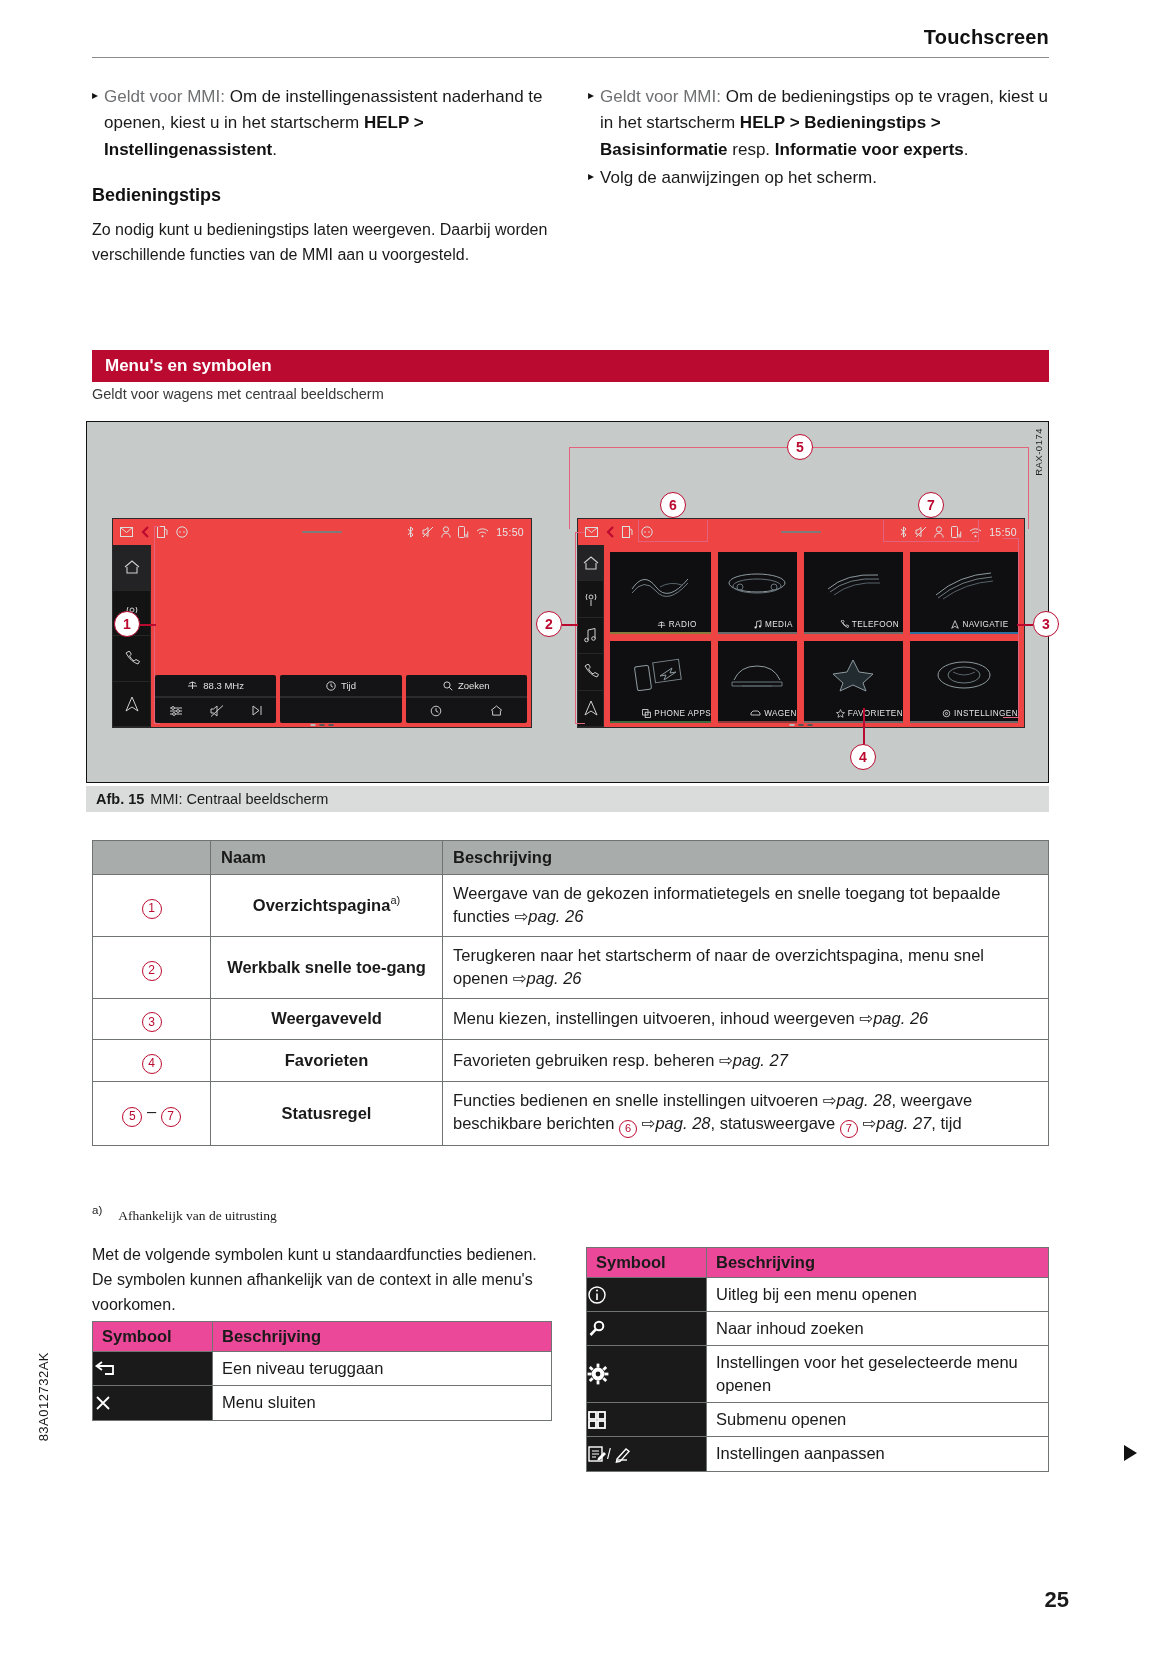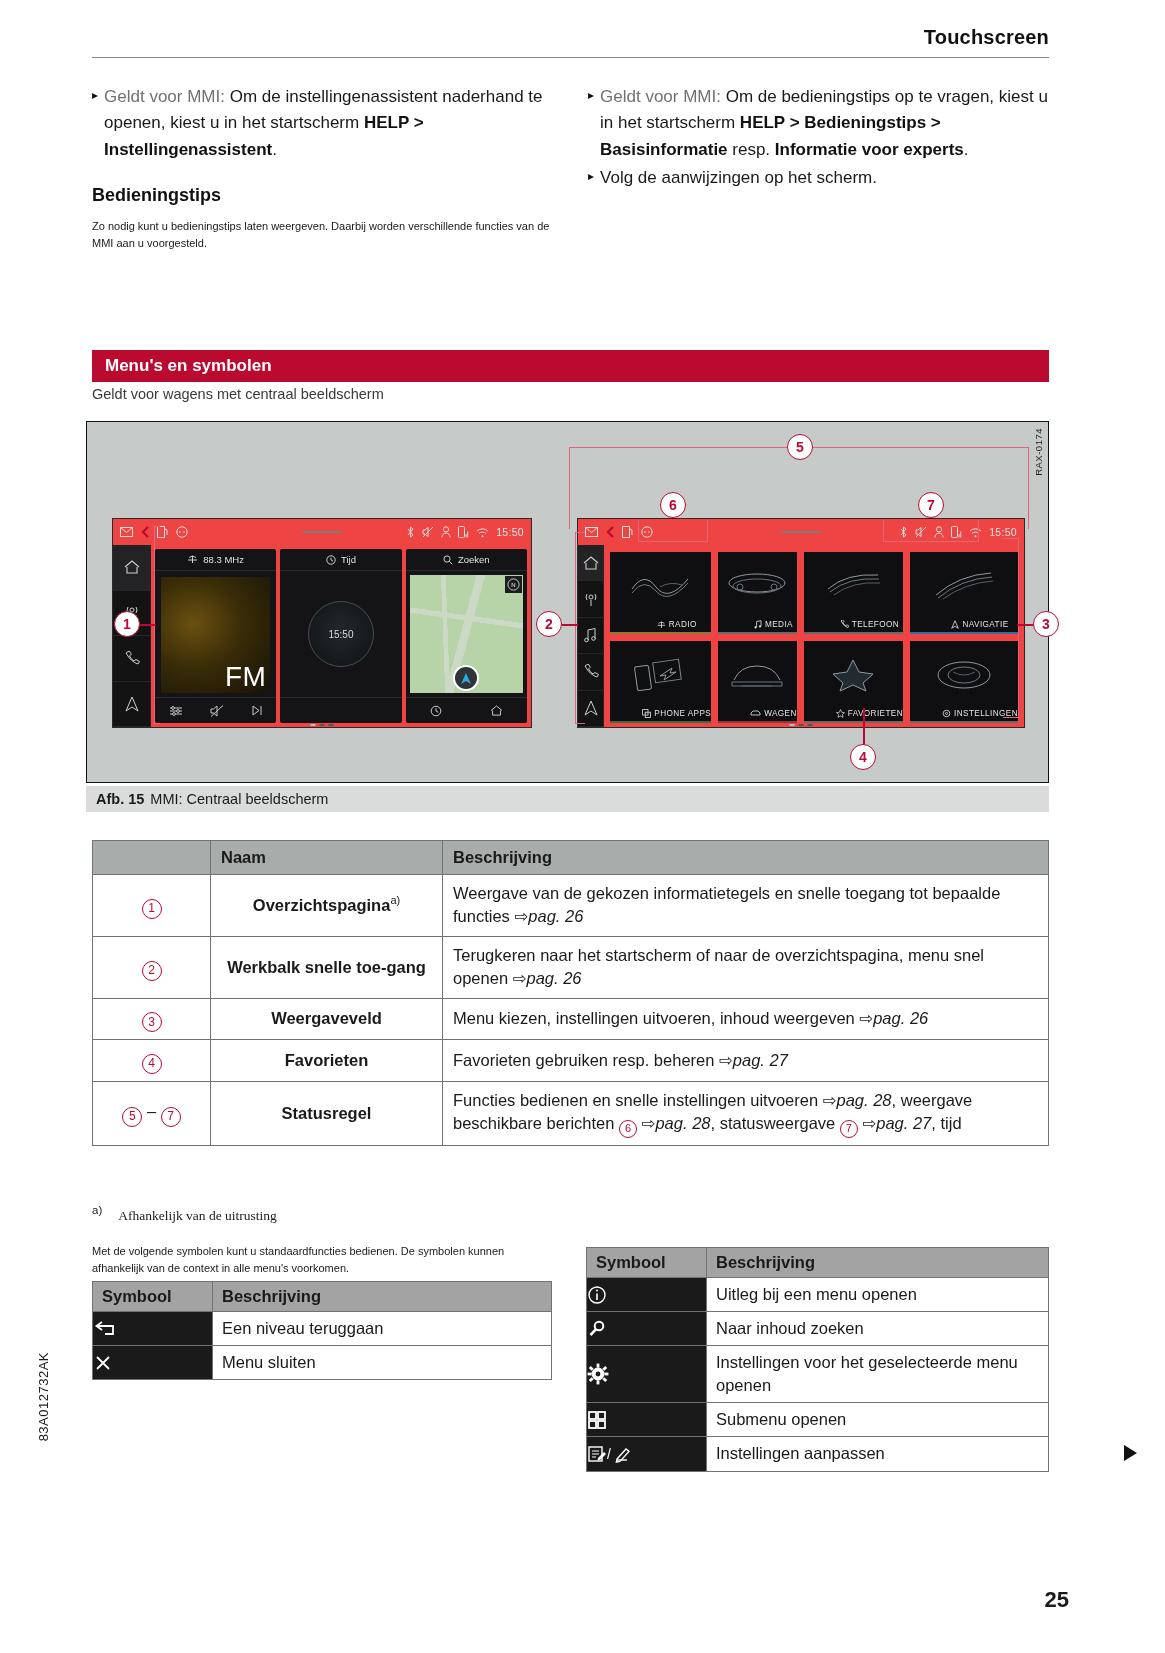--- a/index.html
+++ b/index.html
@@ -36,21 +36,21 @@
     display: flex; gap: 6px; font-size: 17px; line-height: 1.55;
     margin-bottom: 2px;
   }
   .bullet .tri { color: #111; font-size: 12px; line-height: 1.9; flex: 0 0 auto; }
   .bullet .bx { flex: 1 1 auto; }
   .lead { color: #6f7072; }
   .b { font-weight: bold; color: #111; }
   h3.sub {
     font-size: 18px; font-weight: bold; margin: 22px 0 12px 0; color:#111;
   }
-  p.para { font-size: 11px; line-height: 1.55; margin: 0 0 4px 0; }
+  p.para { font-size: 16px; line-height: 1.55; margin: 0 0 4px 0; }
 
   
   .secbar {
     position: absolute; left: 92px; top: 350px; width: 957px; height: 32px;
     background: #bb0a30; color: #fff; font-weight: bold; font-size: 17px;
     display: flex; align-items: center; padding-left: 13px;
   }
   .seccap {
     position: absolute; left: 92px; top: 386px; width: 957px;
     font-size: 14.5px; color: #3a3a3a;
@@ -98,21 +98,21 @@
     width: 38px; background: #131314; display: flex; flex-direction: column;
     border-right: 1px solid #262627;
   }
   .railbar .ri {
     flex: 1; display: flex; align-items: center; justify-content: center;
     border-bottom: 1px solid #262627; color: #cfcfcf;
   }
   .railbar .ri:first-child { background: #232325; }
 
   
-  .tiles { flex: 1; display: flex; gap: 4px; padding: 4px; }
+  .tiles { flex: 1; display: flex; gap: 4px; padding: 4px; align-items: flex-end; }
   .tile {
     flex: 1; background: #141416; display: flex; flex-direction: column;
     border-radius: 2px; overflow: hidden;
   }
   .tile-h {
     height: 22px; display:flex; align-items:center; justify-content:center;
     gap: 5px; font-size: 9.5px; color: #e2e2e2;
     border-bottom: 1px solid #2b2b2d;
   }
   .tile-b { flex:1; position: relative; overflow:hidden; }
@@ -227,21 +227,21 @@
 
   
   .low-left { position:absolute; left:92px; top:1243px; width:460px; }
   .low-right { position:absolute; left:586px; top:1247px; width:463px; }
   h3.sub2 { font-size:18px; font-weight:bold; margin:0 0 14px 0; }
 
   table.symt {
     width:100%; border-collapse:collapse; font-size:16.5px;
   }
   table.symt th {
-    background:#a3a3a3; text-align:left; font-weight:bold;
+    background:#ec4899; text-align:left; font-weight:bold;
     padding:5px 9px; border:1px solid #6f7472; font-size:16.5px;
   }
   table.symt th.sy { width:120px; }
   table.symt td.sy {
     background:#1a1a1a; color:#fff; text-align:center;
     border:1px solid #6f7472; padding:6px 0; width:120px;
   }
   table.symt td.ds {
     border:1px solid #6f7472; padding:5px 9px; line-height:1.4;
   }

